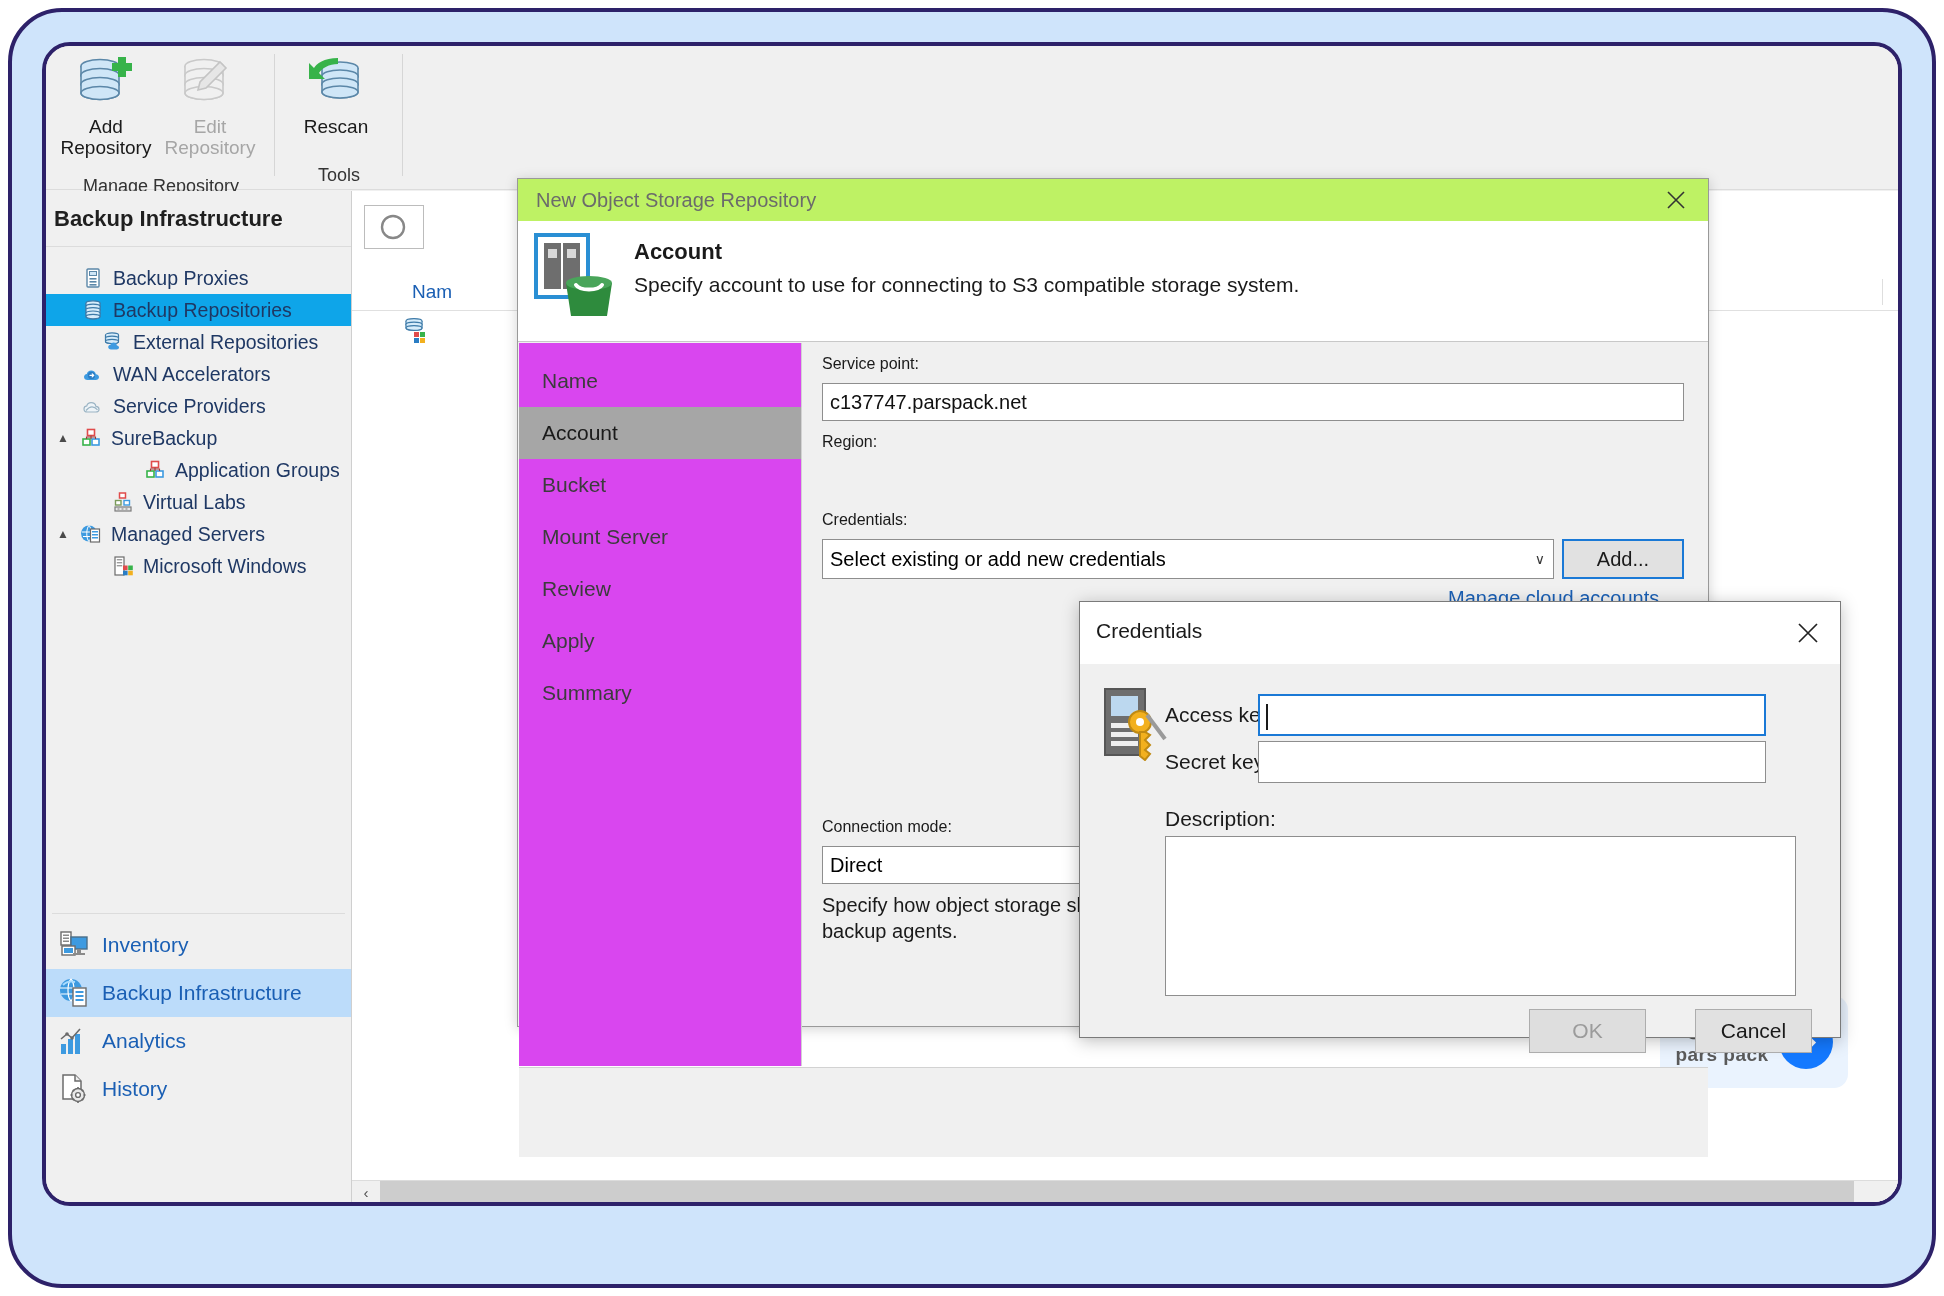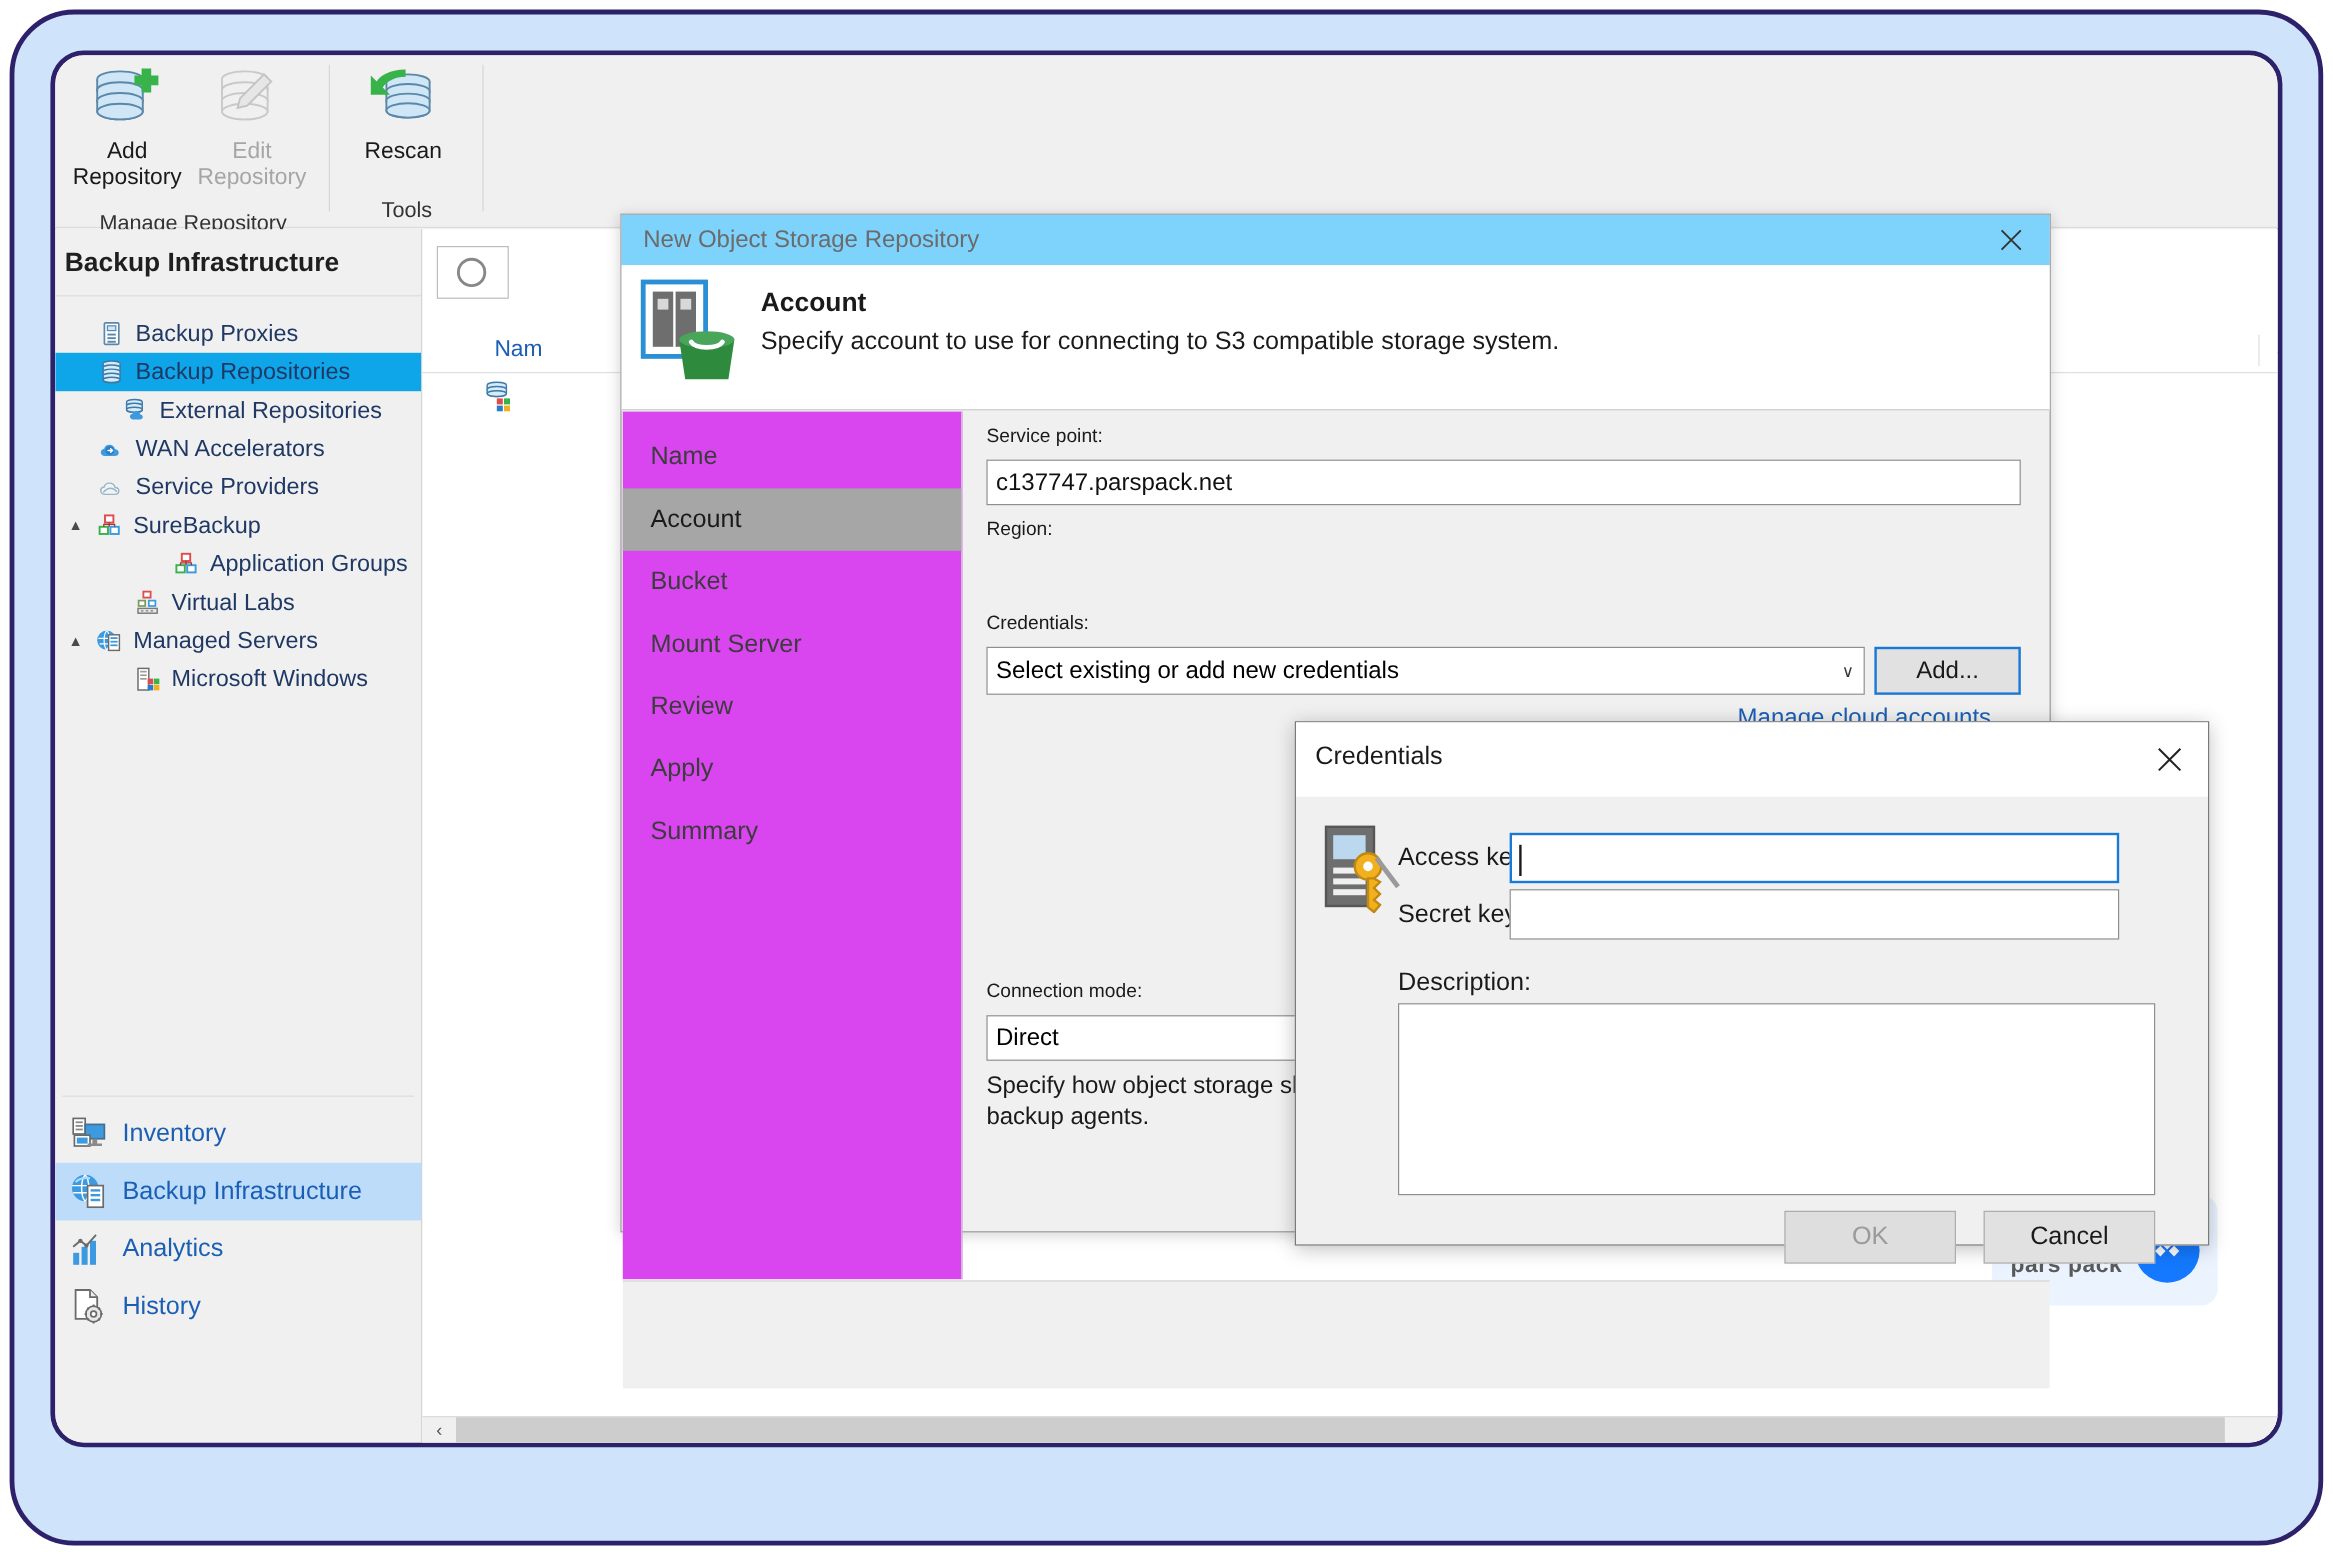--- a/index.html
+++ b/index.html
@@ -153,21 +153,21 @@
   
   #wizard {
     position: absolute; left: 471px; top: 132px;
     width: 1192px; height: 849px;
     background: #f0f0f0;
     border: 1px solid #999;
     box-shadow: 0 2px 12px rgba(0,0,0,.18);
   }
   #wz-titlebar {
     position: absolute; left: 0; top: 0; width: 1190px; height: 42px;
-    background: #7dd3fc;
+    background: #bef264;
   }
   #wz-title {
     position: absolute; left: 18px; top: 10px;
     font-size: 20px; color: #6b6b6b;
   }
   #wz-close {
     position: absolute; right: 8px; top: 2px; width: 48px; height: 38px;
     display: flex; align-items: center; justify-content: center; cursor: pointer;
   }
   #wz-header {
@@ -240,24 +240,24 @@
     display: flex; align-items: center; justify-content: center; cursor: pointer;
   }
   #cr-ico { position: absolute; left: 22px; top: 83px; width: 68px; height: 76px; }
   #cr-body { position: absolute; left: 0; top: 62px; width: 760px; height: 375px; }
   .cr-label { position: absolute; font-size: 21px; color: #1a1a1a; }
   .cr-input {
     position: absolute; background: #fff; border: 1px solid #8e8e8e;
   }
   .cr-input.focused { border: 2px solid #1a79d6; }
   .cr-btn {
-    position: absolute; width: 143px; height: 44px;
+    position: absolute; width: 117px; height: 44px;
     border: 1px solid #adadad; background: #e1e1e1;
     display: flex; align-items: center; justify-content: center;
-    font-size: 21px; color: #1a1a1a; cursor: pointer;
+    font-size: 21px; color: #1a1a1a; cursor: pointer; margin-left: 42px;
   }
   .cr-btn.dis { color: #9b9b9b; background: #dedede; cursor: default; }
 </style>
 </head>
 <body>
 
 <div id="frame-outer"></div>
 
 <div id="frame-inner">
 

